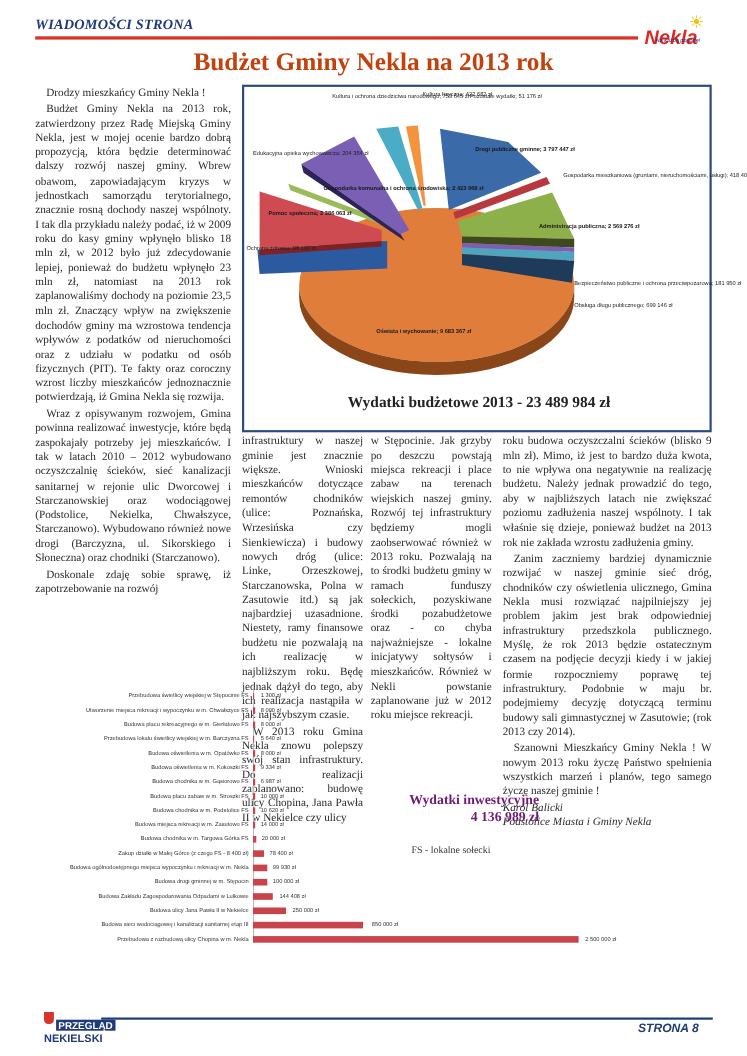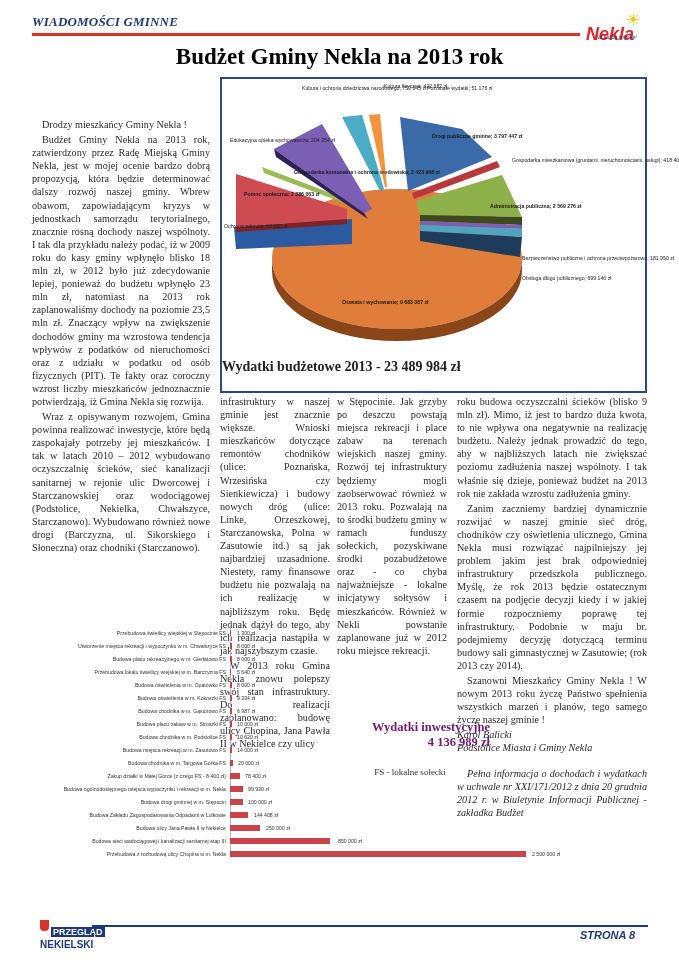--- a/index.html
+++ b/index.html
@@ -3,66 +3,67 @@
 <meta charset="utf-8">
 <style>
   * { box-sizing: border-box; margin: 0; padding: 0; }
   body { width: 679px; height: 960px; background: #ffffff; position: relative; overflow: hidden; font-family: "DejaVu Serif", serif; color: #222; }
   .header-section { position: absolute; left: 32px; top: 14px; font-family: "Liberation Serif", serif; font-style: italic; font-weight: bold; color: #1f3a78; font-size: 13px; letter-spacing: 0.2px; }
   .header-rule { position: absolute; left: 32px; top: 33px; width: 548px; height: 3px; background: #d9342b; }
   .logo { position: absolute; left: 582px; top: 10px; width: 70px; height: 32px; }
   .logo .word { position: absolute; left: 4px; top: 14px; font-family: "Liberation Sans", sans-serif; font-weight: bold; font-style: italic; color: #e02626; font-size: 18px; }
   .logo .tag { position: absolute; left: 14px; top: 24px; font-family: "Liberation Sans", sans-serif; font-style: italic; color: #1f3a78; font-size: 5px; }
   .logo .sun { position: absolute; left: 44px; top: 0px; color: #f2c20f; font-size: 16px; }
-  .title { position: absolute; left: 0; width: 679px; top: 44px; text-align: center; font-family: "Liberation Serif", serif; font-weight: bold; color: #000000; font-size: 23px; }
+  .title { position: absolute; left: 0; width: 679px; top: 44px; text-align: center; font-family: "Liberation Serif", serif; font-weight: bold; color: #c2410c; font-size: 23px; }
   .col { position: absolute; font-family: "Liberation Serif", serif; font-size: 10.2px; line-height: 13.1px; text-align: justify; color: #2a2a2a; }
   .col p { text-indent: 10px; margin-bottom: 2px; }
-  .col1 { left: 32px; top: 78px; width: 178px; margin-top: 40px; }
+  .col1 { left: 32px; top: 78px; width: 178px; }
   .col2 { left: 220px; top: 395px; width: 110px; }
   .col3 { left: 337px; top: 395px; width: 110px; }
   .col4 { left: 457px; top: 395px; width: 190px; }
   .sig { text-align: left; font-style: italic; font-family: Liberation Serif, serif; }
   .note { font-style: italic; margin-top: 12px; }
   .pie-box { position: absolute; left: 220px; top: 77px; width: 427px; height: 316px; border: 2px solid #2a4a80; background: #fff; }
   .pie-box svg { position: absolute; left: 0; top: 0; }
-  .pie-caption { position: absolute; left: 0; width: 427px; top: 280px; text-align: left; font-family: "Liberation Serif", serif; font-weight: bold; font-size: 14px; color: #222; }
+  .pie-caption { position: absolute; left: 0; width: 427px; top: 280px; text-align: center; font-family: "Liberation Serif", serif; font-weight: bold; font-size: 14px; color: #222; }
   .plabel { position: absolute; font-family: "Liberation Sans", sans-serif; font-size: 5.2px; line-height: 6px; color: #222; text-align: center; white-space: nowrap; }
   .plabel.in { color: #1a1a1a; font-weight: bold; }
   .bar-chart { position: absolute; left: 20px; top: 625px; width: 640px; height: 230px; }
   .bar-row { position: absolute; left: 0; height: 10px; width: 640px; }
   .bar-label { position: absolute; right: 434px; top: 1px; font-family: "Liberation Sans", sans-serif; font-size: 5.2px; color: #333; white-space: nowrap; }
   .bar { position: absolute; left: 210px; top: 1px; height: 6px; background: #c9434b; }
   .bar-val { position: absolute; top: 1px; font-family: "Liberation Sans", sans-serif; font-size: 5.2px; color: #333; white-space: nowrap; }
   .axis { position: absolute; left: 210px; top: 0; width: 1px; height: 232px; background: #bbbbbb; }
   .inv-title { position: absolute; left: 330px; top: 720px; width: 160px; text-align: right; font-family: "Liberation Serif", serif; font-weight: bold; font-size: 12.5px; line-height: 15px; color: #701a75; }
   .inv-note { position: absolute; left: 330px; top: 767px; width: 160px; text-align: center; font-family: "Liberation Serif", serif; font-size: 9px; color: #333; }
   .footer-rule { position: absolute; left: 92px; top: 925px; width: 556px; height: 2px; background: #1f3a78; }
   .footer-logo { position: absolute; left: 40px; top: 920px; }
   .footer-logo .badge { display: inline-block; width: 9px; height: 11px; background: #d9342b; border-radius: 0 0 4px 4px; vertical-align: top; margin-right: 2px; }
   .footer-logo .p1 { display: inline-block; background: #1f3a78; color: #fff; font-family: "Liberation Sans", sans-serif; font-weight: bold; font-size: 9px; padding: 0 2px; }
   .footer-logo .p2 { display: block; font-family: "Liberation Sans", sans-serif; font-weight: bold; color: #1f3a78; font-size: 10px; line-height: 11px; }
   .page-num { position: absolute; left: 580px; top: 929px; font-family: "Liberation Sans", sans-serif; font-style: italic; font-weight: bold; color: #1f3a78; font-size: 11px; }
 </style>
 </head>
 <body>
 
-<div class="header-section">WIADOMOŚCI GMINNE</div>
+<div class="header-section">WIADOMOŚCI STRONA</div>
 <div class="header-rule"></div>
 <div class="logo">
   <span class="sun">☀</span>
   <span class="word">Nekla</span>
   <span class="tag">Na każdą pogodę!</span>
 </div>
 
 <h1 class="title">Budżet Gminy Nekla na 2013 rok</h1>
 
 <div class="col col1">
   <p>Drodzy mieszkańcy Gminy Nekla !</p>
   <p>Budżet Gminy Nekla na 2013 rok, zatwierdzony przez Radę Miejską Gminy Nekla, jest w mojej ocenie bardzo dobrą propozycją, która będzie determinować dalszy rozwój naszej gminy. Wbrew obawom, zapowiadającym kryzys w jednostkach samorządu terytorialnego, znacznie rosną dochody naszej wspólnoty. I tak dla przykładu należy podać, iż w 2009 roku do kasy gminy wpłynęło blisko 18 mln zł, w 2012 było już zdecydowanie lepiej, ponieważ do budżetu wpłynęło 23 mln zł, natomiast na 2013 rok zaplanowaliśmy dochody na poziomie 23,5 mln zł. Znaczący wpływ na zwiększenie dochodów gminy ma wzrostowa tendencja wpływów z podatków od nieruchomości oraz z udziału w podatku od osób fizycznych (PIT). Te fakty oraz coroczny wzrost liczby mieszkańców jednoznacznie potwierdzają, iż Gmina Nekla się rozwija.</p>
   <p>Wraz z opisywanym rozwojem, Gmina powinna realizować inwestycje, które będą zaspokajały potrzeby jej mieszkańców. I tak w latach 2010 – 2012 wybudowano oczyszczalnię ścieków, sieć kanalizacji sanitarnej w rejonie ulic Dworcowej i Starczanowskiej oraz wodociągowej (Podstolice, Nekielka, Chwałszyce, Starczanowo). Wybudowano również nowe drogi (Barczyzna, ul. Sikorskiego i Słoneczna) oraz chodniki (Starczanowo).</p>
+  <p>Doskonale zdaję sobie sprawę, iż zapotrzebowanie na rozwój</p>
 </div>
 
 <div class="pie-box">
   <svg width="427" height="316" viewBox="0 0 427 316">
 
     <path d="M52,170 L195,140 L292,160 A140,60 0 0 1 52,190 Z" fill="#a85a22"></path>
     <path d="M52,168 L195,132 L292,150 A140,70 0 0 1 52,168 Z" fill="#e07d3a"></path>
     <ellipse cx="175" cy="180" rx="125" ry="70" fill="#e07d3a"></ellipse>
     <path d="M50,180 A125,70 0 0 0 300,180 L300,192 A125,70 0 0 1 50,192 Z" fill="#8a4519"></path>
 
@@ -112,21 +113,20 @@
 <div class="col col3">
   <p style="text-indent:0">w Stępocinie. Jak grzyby po deszczu powstają miejsca rekreacji i place zabaw na terenach wiejskich naszej gminy. Rozwój tej infrastruktury będziemy mogli zaobserwować również w 2013 roku. Pozwalają na to środki budżetu gminy w ramach funduszy sołeckich, pozyskiwane środki pozabudżetowe oraz - co chyba najważniejsze - lokalne inicjatywy sołtysów i mieszkańców. Również w Nekli powstanie zaplanowane już w 2012 roku miejsce rekreacji.</p>
 </div>
 
 <div class="col col4">
   <p style="text-indent:0">roku budowa oczyszczalni ścieków (blisko 9 mln zł). Mimo, iż jest to bardzo duża kwota, to nie wpływa ona negatywnie na realizację budżetu. Należy jednak prowadzić do tego, aby w najbliższych latach nie zwiększać poziomu zadłużenia naszej wspólnoty. I tak właśnie się dzieje, ponieważ budżet na 2013 rok nie zakłada wzrostu zadłużenia gminy.</p>
   <p>Zanim zaczniemy bardziej dynamicznie rozwijać w naszej gminie sieć dróg, chodników czy oświetlenia ulicznego, Gmina Nekla musi rozwiązać najpilniejszy jej problem jakim jest brak odpowiedniej infrastruktury przedszkola publicznego. Myślę, że rok 2013 będzie ostatecznym czasem na podjęcie decyzji kiedy i w jakiej formie rozpoczniemy poprawę tej infrastruktury. Podobnie w maju br. podejmiemy decyzję dotyczącą terminu budowy sali gimnastycznej w Zasutowie; (rok 2013 czy 2014).</p>
   <p>Szanowni Mieszkańcy Gminy Nekla ! W nowym 2013 roku życzę Państwo spełnienia wszystkich marzeń i planów, tego samego życzę naszej gminie !</p>
   <div class="sig">Karol Balicki</div>
   <div class="sig">Podstolice Miasta i Gminy Nekla</div>
-  <p class="note">Pełna informacja o dochodach i wydatkach w uchwale nr XXI/171/2012 z dnia 20 grudnia 2012 r. w Biuletynie Informacji Publicznej - zakładka Budżet</p>
 </div>
 
 <div class="bar-chart">
   <div class="axis"></div>
   <div class="bar-row" style="top:4px">
       <span class="bar-label">Przebudowa świetlicy wiejskiej w Stępocinie FS</span>
       <span class="bar" style="width:1px"></span>
       <span class="bar-val" style="left:217px">1 300 zł</span>
     </div>
   <div class="bar-row" style="top:17px">

